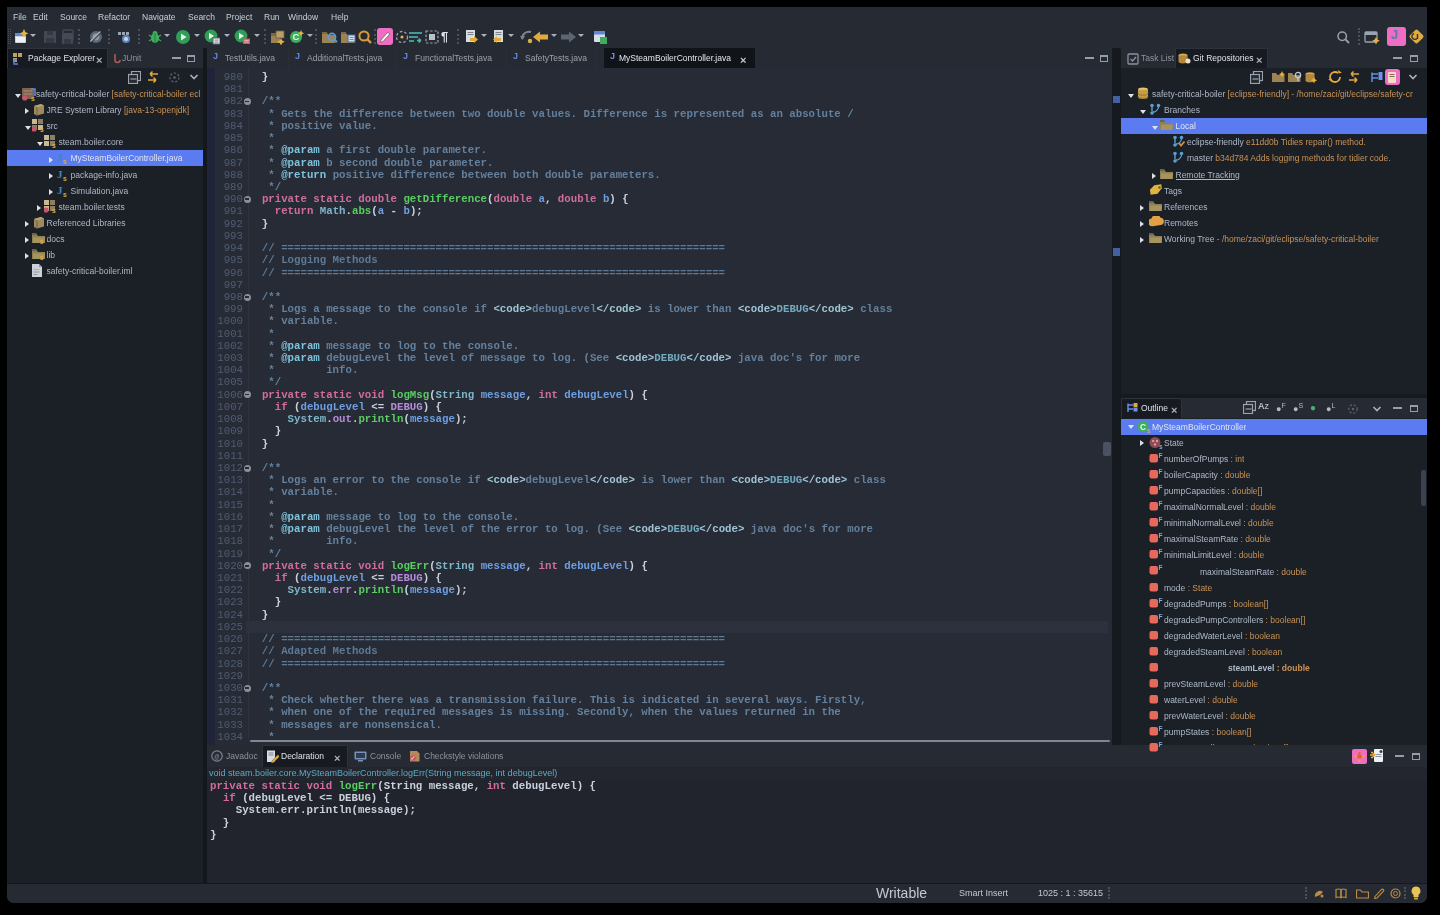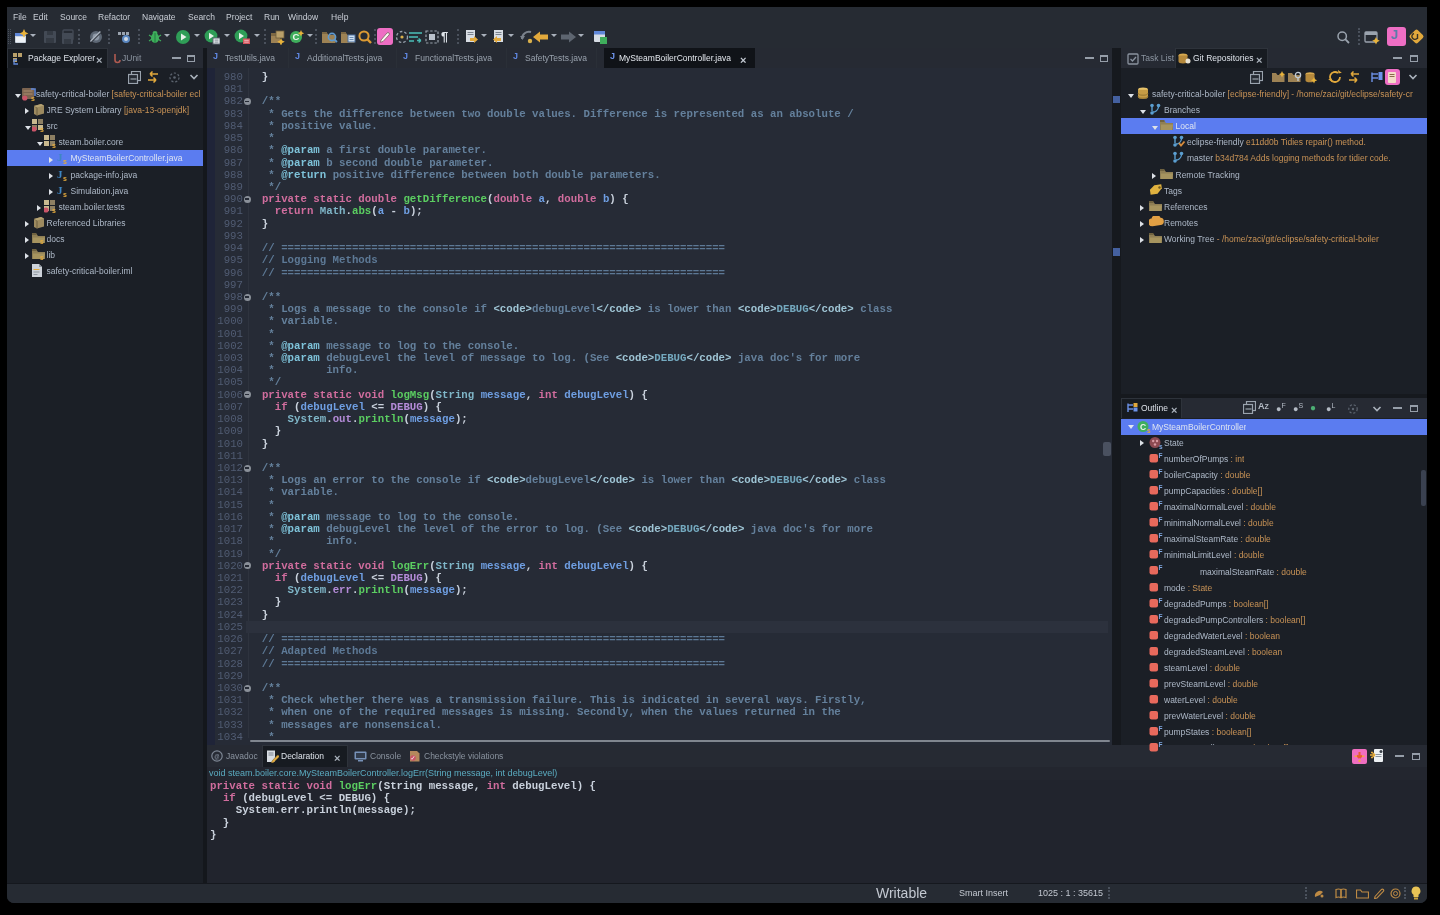--- a/index.html
+++ b/index.html
@@ -579,21 +579,21 @@
     <circle cx="3" cy="10" r="1.8" fill="#5b9fd1"></circle>
     <path d="M3 4 v4 M9.5 4 a6 6 0 0 1 -6 5" fill="none" stroke="#5b9fd1" stroke-width="1.4"></path>
   </svg>
 <div class="a u" style="left:1187.0px;top:150.4px;width:240px;overflow:hidden;"><span style="color:#aeb9c8;">master </span><span style="color:#c99356;">b34d784 Adds logging methods for tidier code.</span></div>
 <div class="a tri-r" style="left:1151.5px;top:172.8px;border-left-color:#dde1e7;"></div>
 <svg class="a" style="left:1160px;top:168px;" width="14" height="12" viewBox="0 0 14 12">
     <path d="M0 2 h4.5 l1.5 2 h7 v7 h-13z" fill="#8f7f55"></path>
     <rect x="0" y="1" width="4.5" height="2" fill="#6f6240"></rect>
     <path d="M1 5.5 h12 l-1 5.5 h-11z" fill="#a6945f"></path>
   </svg>
-<div class="a u" style="left:1175.5px;top:166.5px;width:251px;overflow:hidden;"><span style="color:#aeb9c8;">Remote Tracking</span></div>
+<div class="a u" style="left:1175.5px;top:166.5px;width:251px;overflow:hidden;"><span style="color:#aeb9c8;text-decoration:underline;">Remote Tracking</span></div>
 <svg class="a" style="left:1149px;top:184px;" width="15" height="12" viewBox="0 0 15 12">
     <path d="M1 5 l5 -4 7 0 0 4 -5 5 -7 0z" fill="#e0b23f" transform="rotate(-8 7 6)"></path>
     <circle cx="10.5" cy="3.5" r="1.2" fill="#6d5820"></circle>
   </svg>
 <div class="a u" style="left:1164.0px;top:182.6px;width:263px;overflow:hidden;"><span style="color:#aeb9c8;">Tags</span></div>
 <div class="a tri-r" style="left:1140.0px;top:205.0px;border-left-color:#dde1e7;"></div>
 <svg class="a" style="left:1149px;top:200px;" width="14" height="12" viewBox="0 0 14 12">
     <path d="M0 2 h4.5 l1.5 2 h7 v7 h-13z" fill="#8f7f55"></path>
     <rect x="0" y="1" width="4.5" height="2" fill="#6f6240"></rect>
     <path d="M1 5.5 h12 l-1 5.5 h-11z" fill="#a6945f"></path>
@@ -719,21 +719,21 @@
     <rect x="0.5" y="2" width="8.5" height="8.5" rx="2" fill="#e8695c"></rect>
   </svg>
 <div class="a u" style="left:1164px;top:627.6px;height:16.0px;overflow:hidden;"><span style="color:#aeb9c8;">degradedWaterLevel</span><span style="color:#c99356;"> : boolean</span></div>
 <svg class="a" style="left:1149px;top:645px;" width="14" height="13" viewBox="0 0 14 13">
     <rect x="0.5" y="2" width="8.5" height="8.5" rx="2" fill="#e8695c"></rect>
   </svg>
 <div class="a u" style="left:1164px;top:643.7px;height:16.0px;overflow:hidden;"><span style="color:#aeb9c8;">degradedSteamLevel</span><span style="color:#c99356;"> : boolean</span></div>
 <svg class="a" style="left:1149px;top:661px;" width="14" height="13" viewBox="0 0 14 13">
     <rect x="0.5" y="2" width="8.5" height="8.5" rx="2" fill="#e8695c"></rect>
   </svg>
-<div class="a u" style="left:1164px;top:659.8px;height:16.0px;overflow:hidden;"><span style="color:#aeb9c8;">steamLevel</span><span style="color:#c99356;"> : double</span></div>
+<div class="a u" style="left:1228px;top:659.8px;height:16.0px;overflow:hidden;font-weight:bold;"><span style="color:#aeb9c8;">steamLevel</span><span style="color:#c99356;"> : double</span></div>
 <svg class="a" style="left:1149px;top:677px;" width="14" height="13" viewBox="0 0 14 13">
     <rect x="0.5" y="2" width="8.5" height="8.5" rx="2" fill="#e8695c"></rect>
   </svg>
 <div class="a u" style="left:1164px;top:675.8px;height:16.0px;overflow:hidden;"><span style="color:#aeb9c8;">prevSteamLevel</span><span style="color:#c99356;"> : double</span></div>
 <svg class="a" style="left:1149px;top:693px;" width="14" height="13" viewBox="0 0 14 13">
     <rect x="0.5" y="2" width="8.5" height="8.5" rx="2" fill="#e8695c"></rect>
   </svg>
 <div class="a u" style="left:1164px;top:691.9px;height:16.0px;overflow:hidden;"><span style="color:#aeb9c8;">waterLevel</span><span style="color:#c99356;"> : double</span></div>
 <svg class="a" style="left:1149px;top:709px;" width="14" height="13" viewBox="0 0 14 13">
     <rect x="0.5" y="2" width="8.5" height="8.5" rx="2" fill="#e8695c"></rect>

